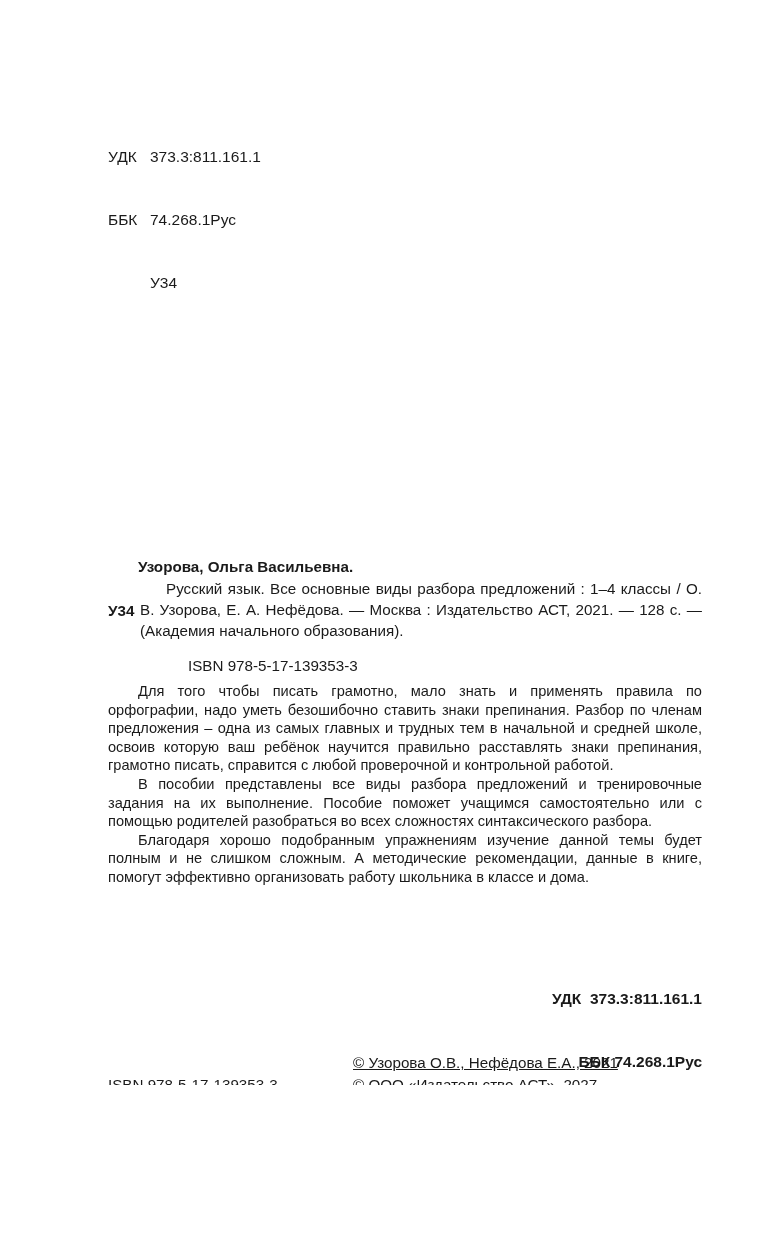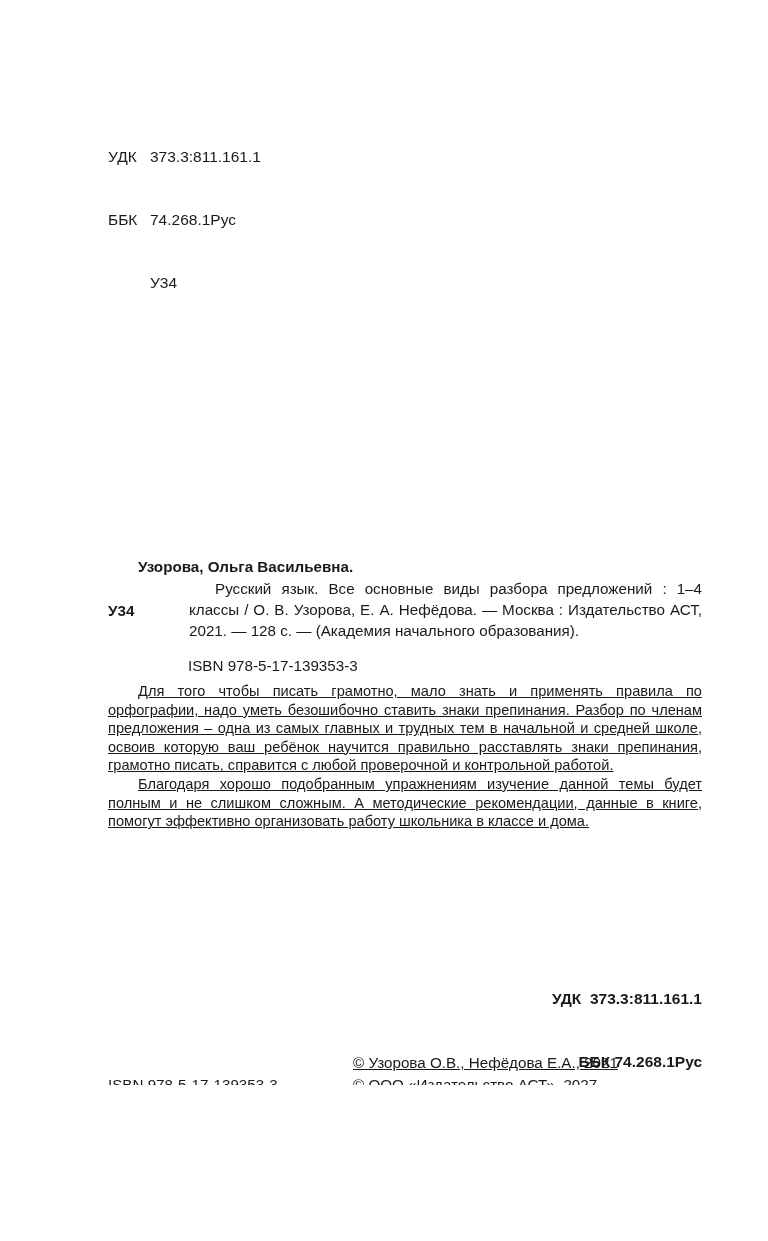--- a/index.html
+++ b/index.html
@@ -54,21 +54,21 @@
   }
   .shelf-mark {
     position: absolute;
     left: 0;
     top: 22px;
     font-size: 15.2px;
     font-weight: bold;
     line-height: 21px;
   }
   .biblio-desc {
-    margin-left: 81px;
+    margin-left: 32px;
     margin-top: 1px;
     font-size: 15.2px;
     line-height: 21px;
     text-align: justify;
     text-indent: 26px;
     hyphens: manual;
   }
   .isbn-main {
     margin-left: 80px;
     margin-top: 14px;
@@ -82,21 +82,20 @@
     left: 108px;
     top: 682px;
     width: 594px;
     font-size: 14.6px;
     line-height: 18.6px;
     text-align: justify;
   }
   .annotation p {
     margin: 0;
     text-indent: 30px;
-    text-decoration: underline;
   }
 
   
   .classification-bottom {
     position: absolute;
     left: 108px;
     top: 946px;
     width: 594px;
     text-align: right;
     font-size: 15.5px;
@@ -152,20 +151,21 @@
     <div class="biblio-author">Узорова, Ольга Васильевна.</div>
     <div class="biblio-body">
       <div class="shelf-mark">У34</div>
       <div class="biblio-desc">Русский язык. Все основные виды разбора предложений : 1–4 классы / О. В. Узорова, Е. А. Нефёдова. — Москва : Издательство АСТ, 2021. — 128 с. — (Академия начального образования).</div>
     </div>
     <div class="isbn-main">ISBN 978-5-17-139353-3</div>
   </div>
 
   <div class="annotation">
     <p>Для того чтобы писать грамотно, мало знать и применять правила по орфографии, надо уметь безошибочно ставить знаки препинания. Разбор по членам предложения – одна из самых главных и трудных тем в начальной и средней школе, освоив которую ваш ребёнок научится правильно расставлять знаки препинания, грамотно писать, справится с любой проверочной и контрольной работой.</p>
+    <p>В пособии представлены все виды разбора предложений и тренировочные задания на их выполнение. Пособие поможет учащимся самостоятельно или с помощью родителей разобраться во всех сложностях синтаксического разбора.</p>
     <p>Благодаря хорошо подобранным упражнениям изучение данной темы будет полным и не слишком сложным. А методические рекомендации, данные в книге, помогут эффективно организовать работу школьника в классе и дома.</p>
   </div>
 
   <div class="classification-bottom">
     <span class="row">УДК  373.3:811.161.1</span>
     <span class="row">ББК 74.268.1Рус</span>
   </div>
 
   <div class="footer">
     <div class="footer-grid">

